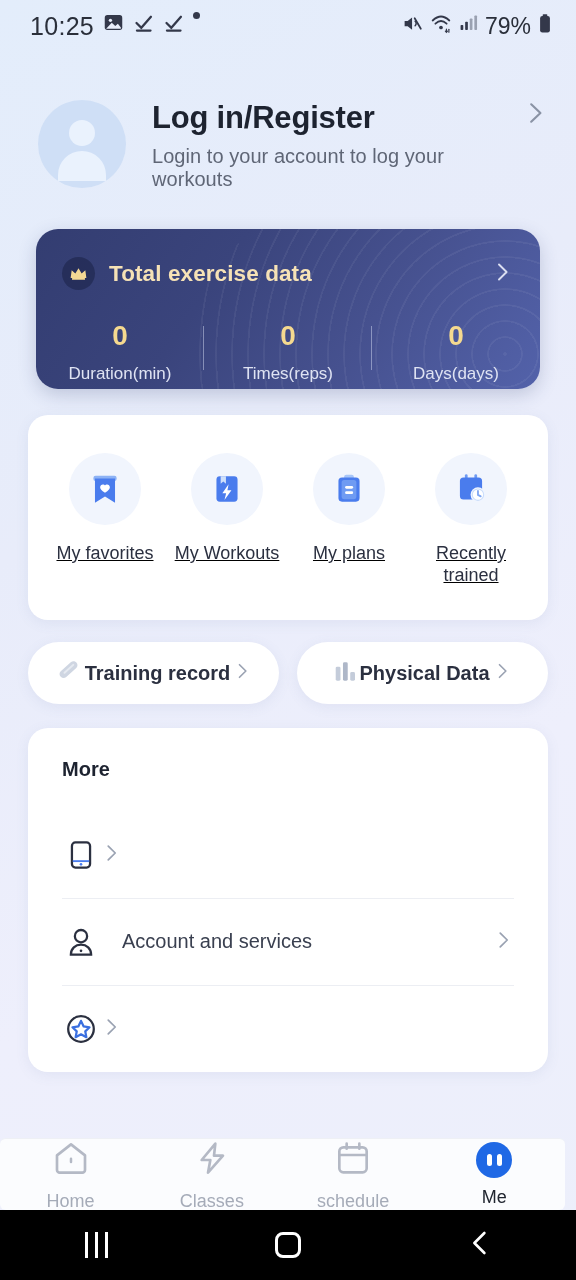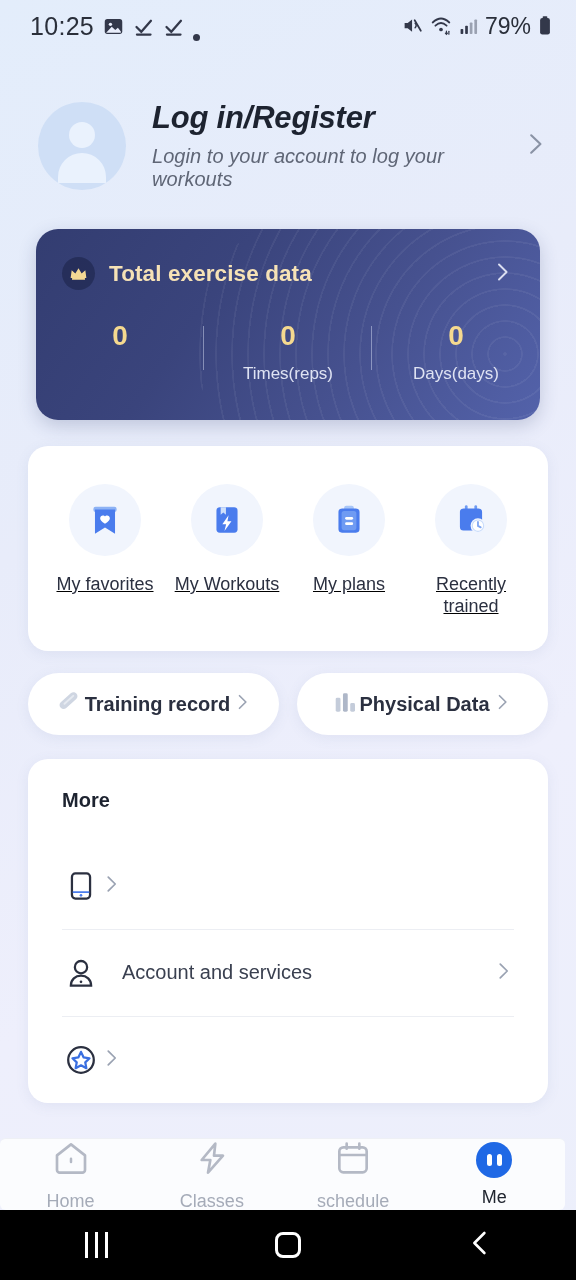--- a/index.html
+++ b/index.html
@@ -9,42 +9,42 @@
     background:#e9eefb;
     overflow:hidden;
     position:relative;
   }
   .phone { position:relative; width:576px; height:1280px; overflow:hidden;
     background:linear-gradient(150deg,#e3edfb 0%,#e8ecfa 35%,#eeeffc 65%,#eceffb 100%); }
 
   
   .statusbar { height:52px; display:flex; align-items:center;
     padding:0 24px 0 30px; justify-content:space-between; }
-  .sb-left { display:flex; align-items:flex-end; gap:9px; }
+  .sb-left { display:flex; align-items:flex-start; gap:9px; }
   .sb-time { font-size:25px; color:#2a2f3a; letter-spacing:.3px; font-weight:400; }
-  .sb-right { display:flex; align-items:flex-end; gap:7px; }
+  .sb-right { display:flex; align-items:flex-start; gap:7px; }
   .sb-pct { font-size:23px; color:#2a2f3a; letter-spacing:0; }
   .ic { display:block; }
   .dot3 { width:7px; height:7px; border-radius:50%; background:#33384a; }
 
   
-  .account { display:flex; align-items:center; padding:48px 28px 0 38px;font-style:italic; }
+  .account { display:flex; padding:48px 28px 0 38px; }
   .avatar { width:88px; height:88px; border-radius:50%;
     background:#cfdff6; flex:0 0 88px; position:relative; overflow:hidden; }
   .avatar .head { position:absolute; left:50%; top:20px; transform:translateX(-50%);
     width:26px; height:26px; border-radius:50%; background:#eaf2fd; }
   .avatar .body { position:absolute; left:50%; top:51px; transform:translateX(-50%);
     width:48px; height:30px; border-radius:24px 24px 0 0; background:#eaf2fd; }
   .acct-text { flex:1; padding-left:26px; }
   .acct-title { font-size:31px; font-weight:bold; color:#1d2330; letter-spacing:-.2px; }
   .acct-sub { font-size:20px; color:#5f6676; margin-top:9px; letter-spacing:.05px; }
   .chev { color:#8a93a5; }
 
   
-  .total-card { margin:38px 36px 8px 36px; height:191px; border-radius:22px;
+  .total-card { margin:38px 36px 8px 36px; height:160px; border-radius:22px;
     position:relative; overflow:hidden;
     background:linear-gradient(125deg,#333d71 0%,#3a447c 35%,#46518f 65%,#5362aa 100%);
     box-shadow:0 6px 18px rgba(50,62,115,.22); }
   .total-card .swirl { position:absolute; right:-70px; top:-40px; width:420px; height:300px;
     border-radius:50%;
     background:
       repeating-radial-gradient(circle at 75% 55%, rgba(255,255,255,.055) 0 1.5px, rgba(255,255,255,0) 2px 16px);
     pointer-events:none; }
   .tc-head { display:flex; align-items:center; padding:28px 26px 0 26px; position:relative; z-index:2;}
   .crown-badge { width:33px; height:33px; border-radius:50%;
@@ -194,20 +194,21 @@
       <span class="tc-title">Total exercise data</span>
       <span class="tc-chev">
         <svg width="24" height="24" viewBox="0 0 24 24">
             <path d="M9 4.5 L16.6 12 L9 19.5" stroke="#dbdff1" stroke-width="1.9" fill="none" stroke-linecap="round" stroke-linejoin="round"></path>
           </svg>
       </span>
     </div>
     <div class="stats">
       <div class="stat">
         <div class="num">0</div>
+        <div class="lab">Duration(min)</div>
         <span class="divider" style="right:0;"></span>
       </div>
       <div class="stat">
         <div class="num">0</div>
         <div class="lab">Times(reps)</div>
         <span class="divider" style="right:0;"></span>
       </div>
       <div class="stat">
         <div class="num">0</div>
         <div class="lab">Days(days)</div>

